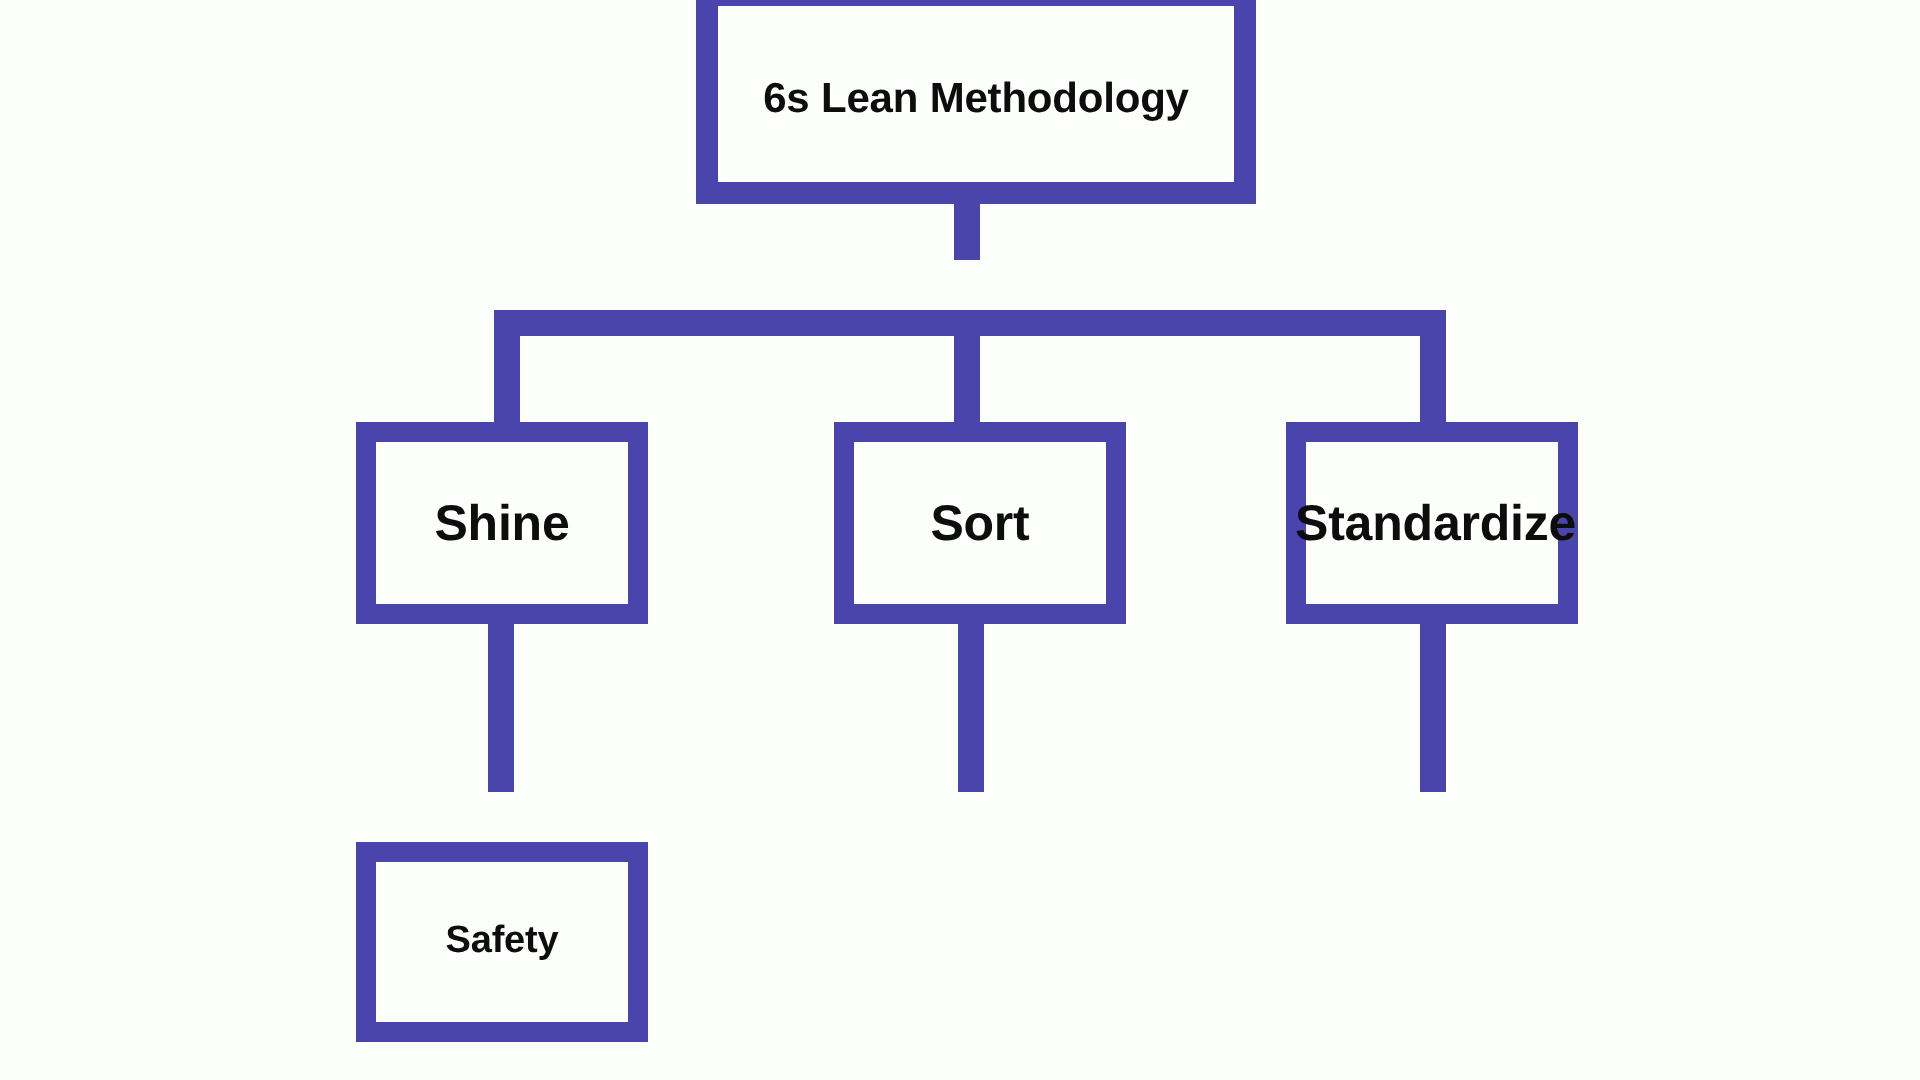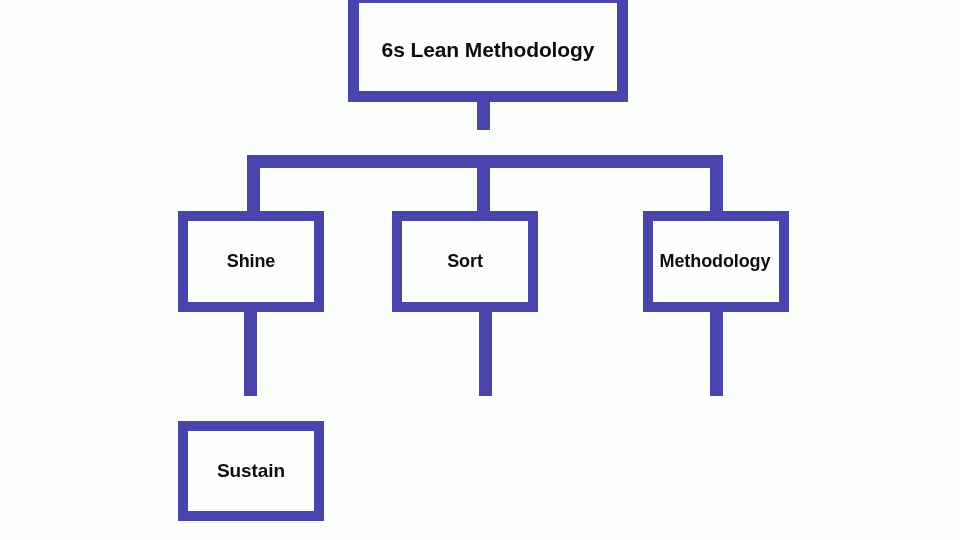--- a/index.html
+++ b/index.html
@@ -52,34 +52,34 @@
     padding-top: 6px;
   }
 
   
   .tier-2 {
     top: 211px;
     width: 146px;
     height: 101px;
     border-width: 10px;
   }
-  .tier-2 .node-label { font-size: 18px; }
+  .tier-2 .node-label { font-size: 25px; }
 
   
   .tier-3 {
     top: 421px;
     width: 146px;
     height: 100px;
     border-width: 10px;
   }
   .tier-3 .node-label { font-size: 19px; }
 
   
   .col-1 { left: 178px; }
-  .col-2 { left: 392px; }
+  .col-2 { left: 417px; }
   .col-3 { left: 643px; }
 
   
   #node-standardize .node-label {
     white-space: nowrap;
     width: 135px;
     margin-left: -2px;
   }
 
   
@@ -135,22 +135,22 @@
 
   <div class="node tier-2 col-1" id="node-shine">
     <span class="node-label">Shine</span>
   </div>
 
   <div class="node tier-2 col-2" id="node-sort">
     <span class="node-label">Sort</span>
   </div>
 
   <div class="node tier-2 col-3" id="node-standardize">
-    <span class="node-label">Methodology</span>
+    <span class="node-label">Standardize</span>
   </div>
 
   <div class="node tier-3 col-1" id="node-sustain">
-    <span class="node-label">Sustain</span>
+    <span class="node-label">Safety</span>
   </div>
 
 
 
 </div>
 
 </body></html>

